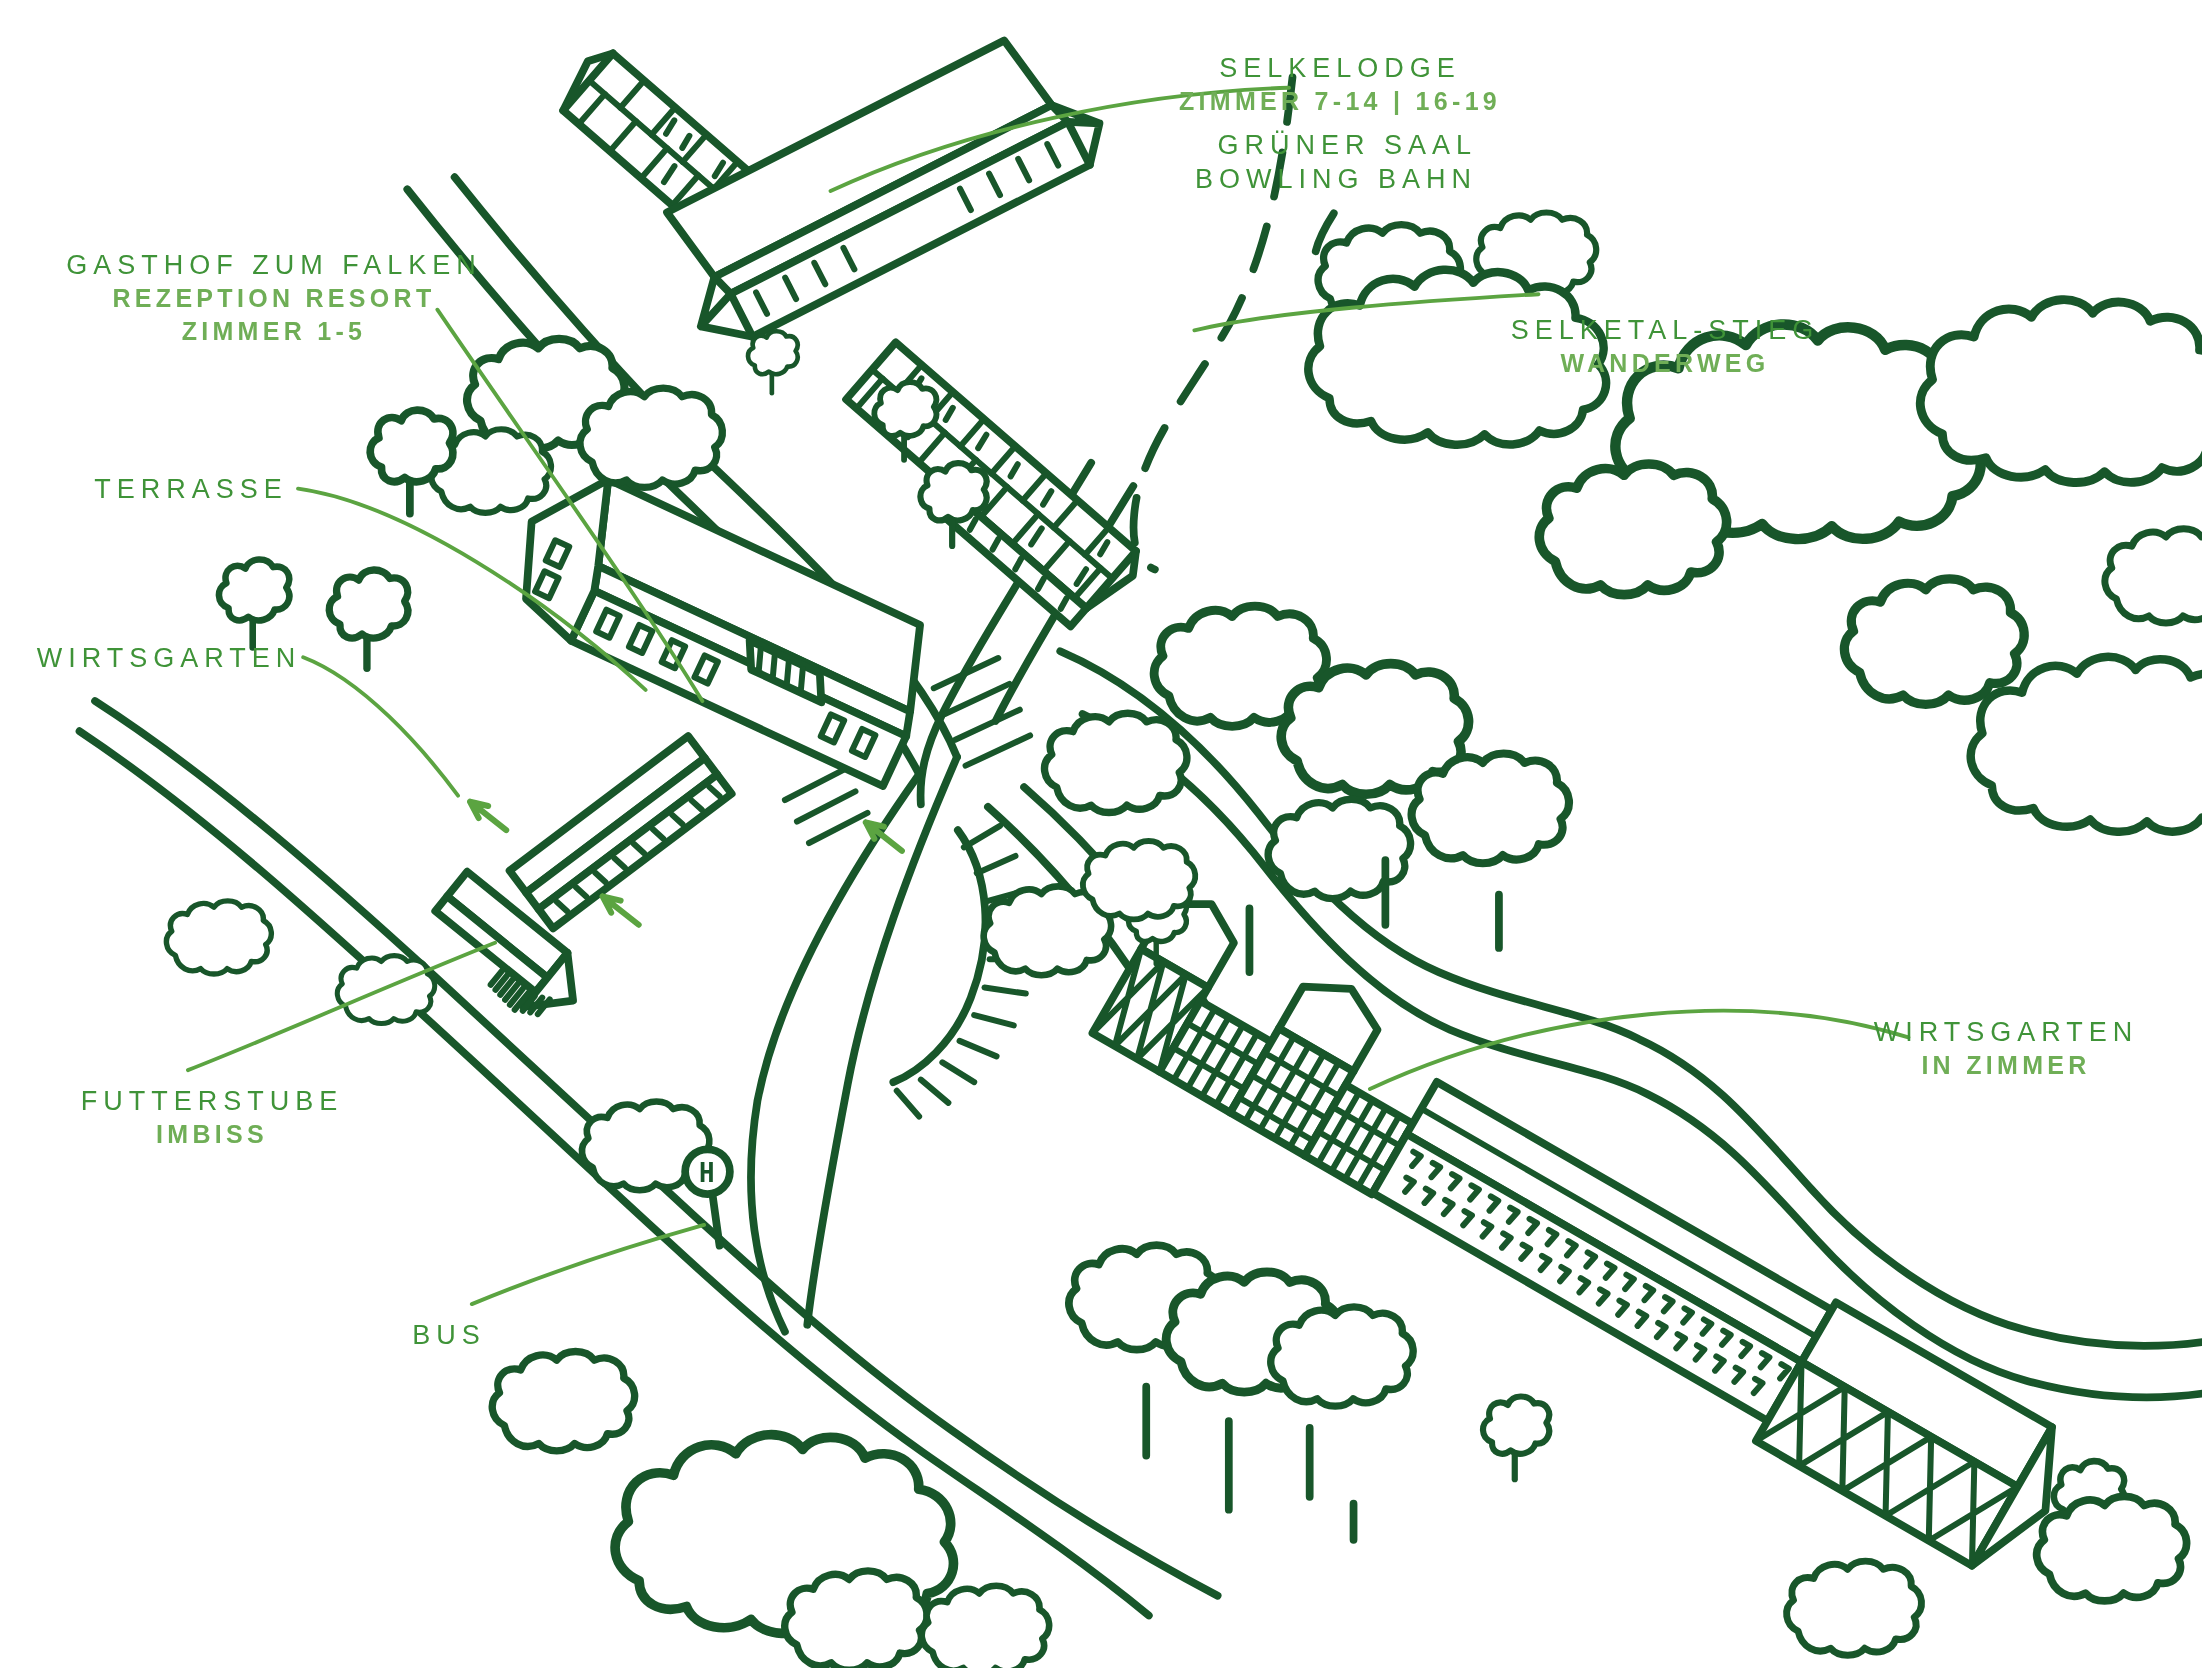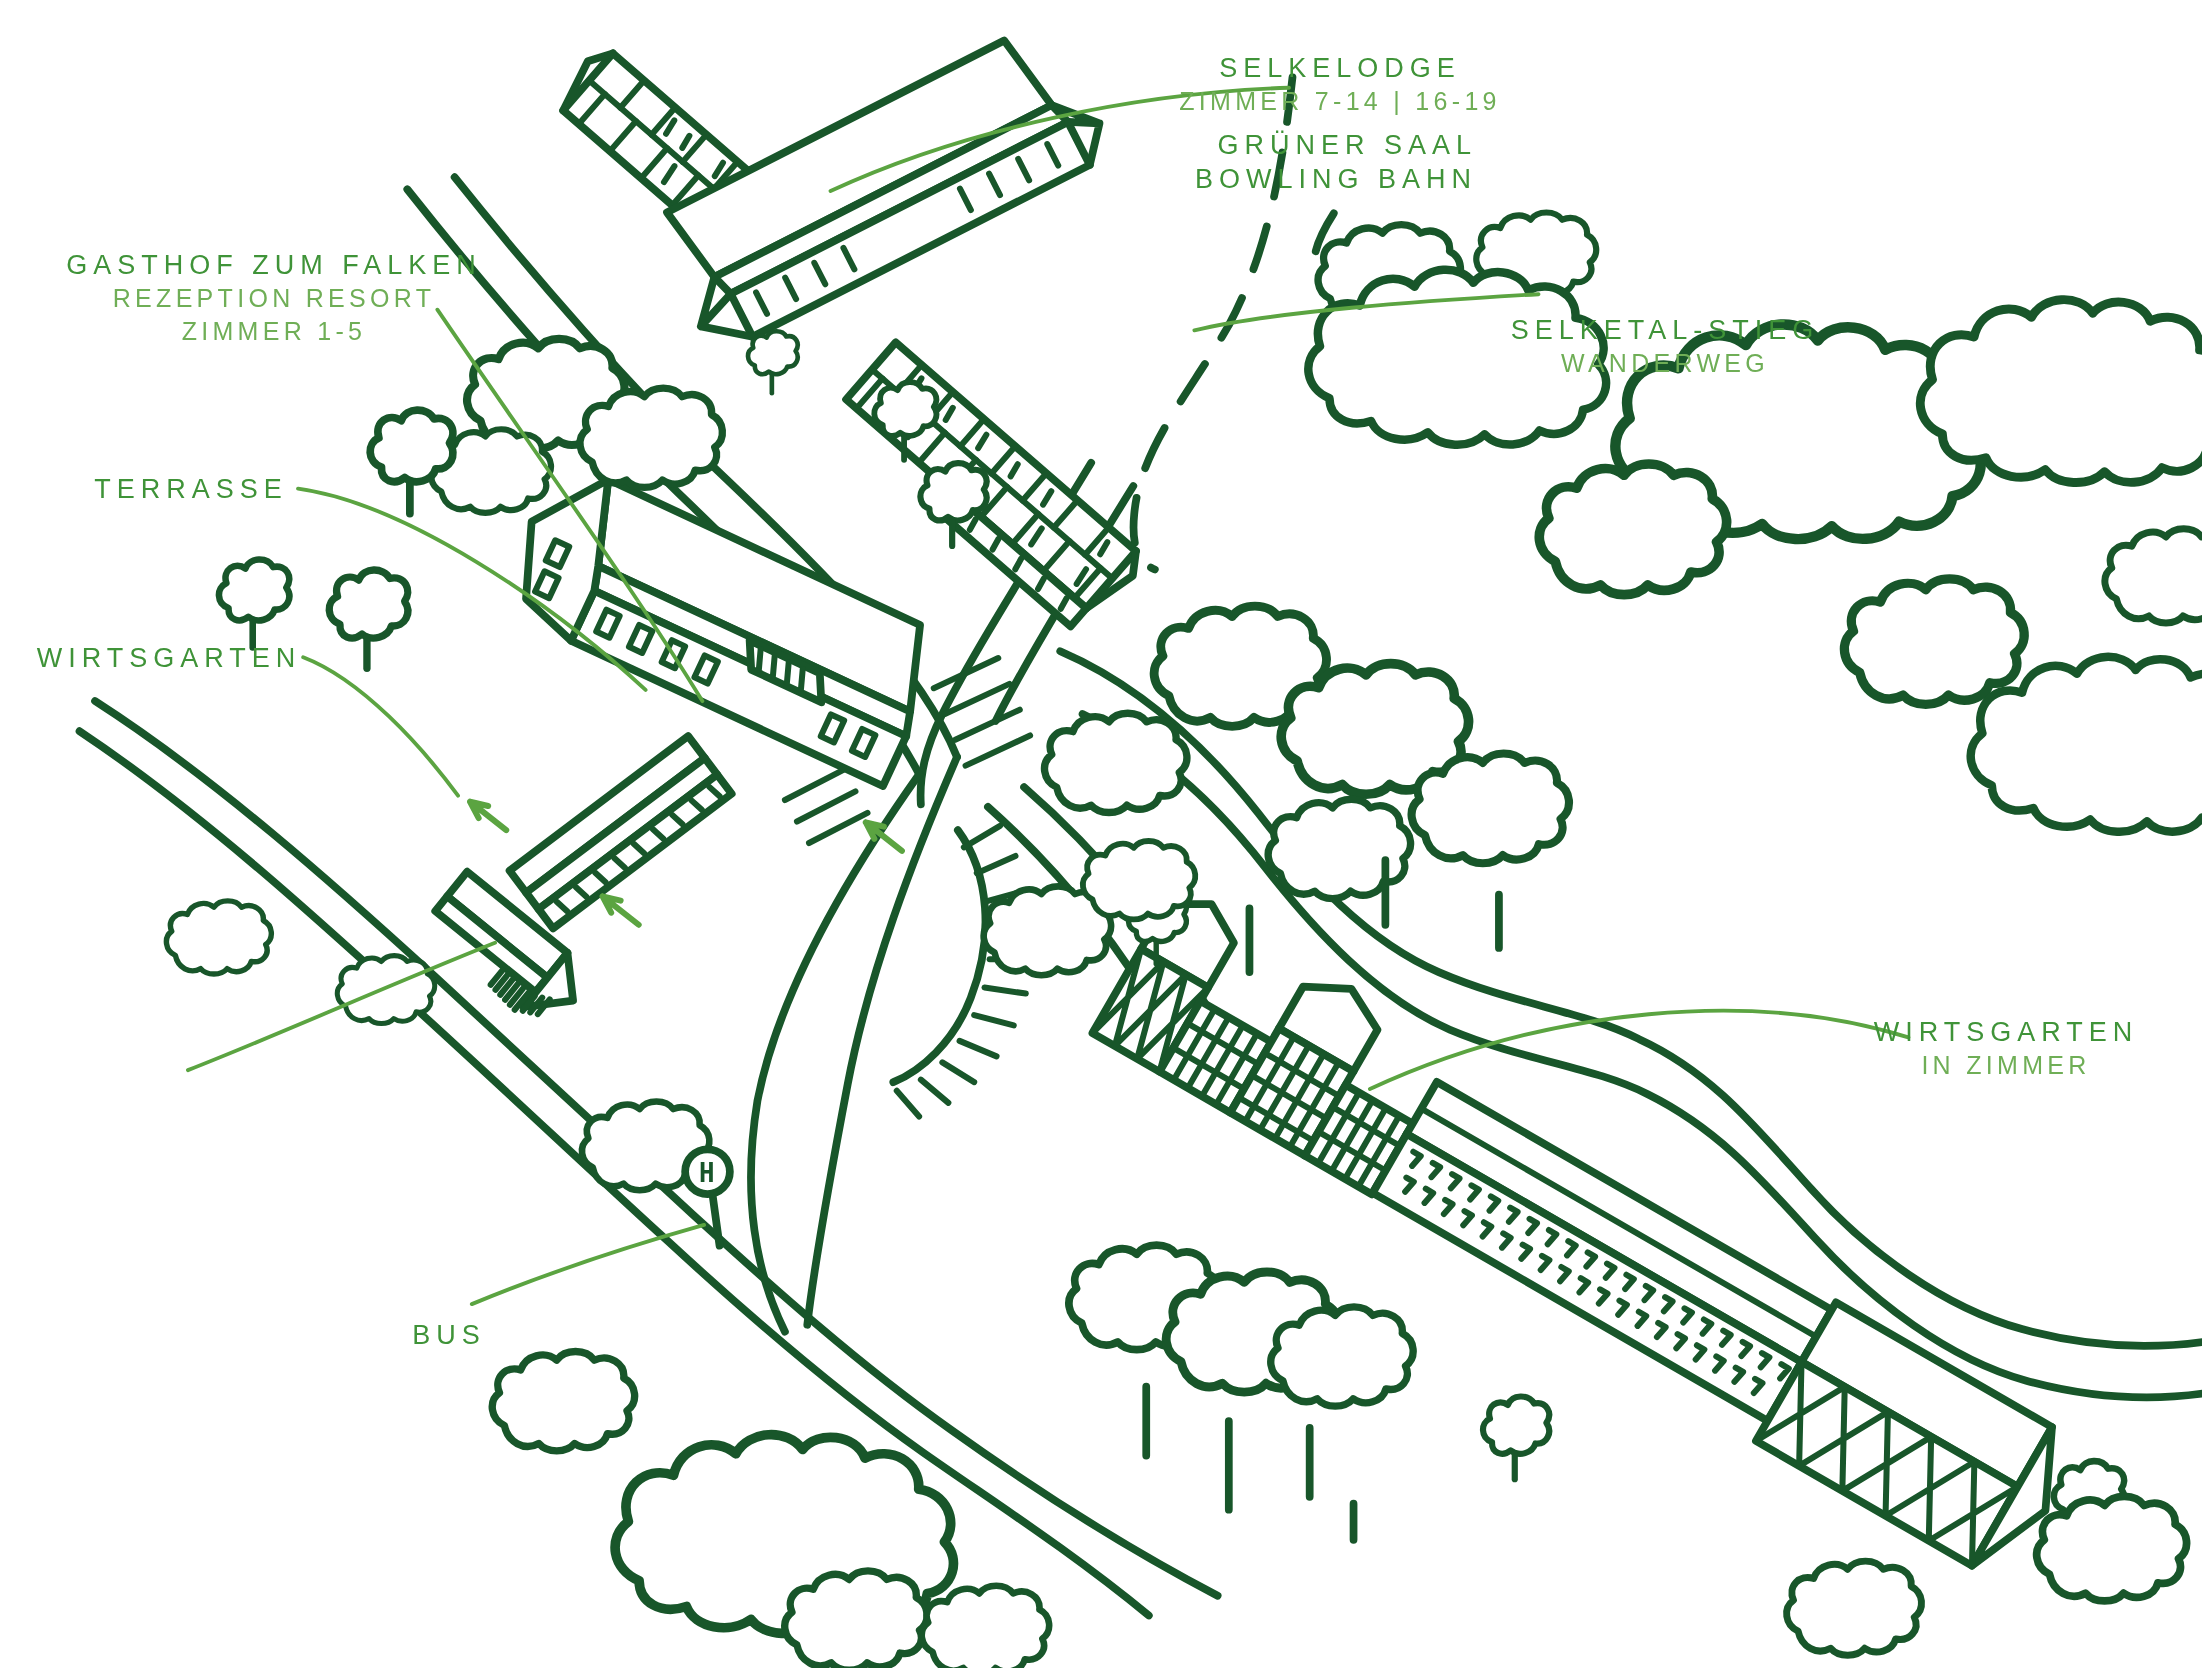--- a/index.html
+++ b/index.html
@@ -12,21 +12,21 @@
   .ink{stroke:var(--ink);fill:none;stroke-width:9;stroke-linecap:round;stroke-linejoin:round;}
   .ink2{stroke:var(--ink);fill:none;stroke-width:7;stroke-linecap:round;stroke-linejoin:round;}
   .wfill{fill:#ffffff;}
   .tree{fill:#ffffff;stroke:var(--ink);stroke-width:9;stroke-linecap:round;stroke-linejoin:round;}
   .trail{stroke:var(--ink);fill:none;stroke-width:9;stroke-linecap:round;stroke-dasharray:52 36;}
   .leader{stroke:var(--leader);fill:none;stroke-width:4.5;stroke-linecap:round;}
   .arrow{stroke:var(--leader);fill:none;stroke-width:7;stroke-linecap:round;stroke-linejoin:round;}
   .busglyph{fill:var(--ink);font-family:"DejaVu Sans Mono","Liberation Mono",monospace;font-size:30px;font-weight:bold;}
   .label{position:absolute;transform:translate(-50%,-50%);text-align:center;white-space:nowrap;}
   .label .t1{display:block;color:var(--label_strong);font-weight:normal;font-size:27px;letter-spacing:6px;line-height:34px;}
-  .label .t2{display:block;color:var(--label_light);font-weight:normal;font-size:25px;letter-spacing:4.3px;line-height:33px;}
+  .label .t2{display:block;color:var(--label_light);font-weight:bold;font-size:25px;letter-spacing:4.3px;line-height:33px;}
   .p-selkelodge{left:1340px;top:84px;}
   .p-gruener{left:1336px;top:162px;text-align:right;}
   .p-gasthof{left:274px;top:298px;}
   .p-selketal{left:1665px;top:305px;margin-top:41px;}
   .p-terrasse{left:191px;top:489px;}
   .p-wirtsgarten{left:169px;top:658px;}
   .p-futterstube{left:212px;top:1117px;}
   .p-bus{left:449px;top:1335px;text-align:right;}
   .p-selkehotel{left:2006px;top:1048px;}
 </style>
@@ -274,20 +274,24 @@
   <div class="label p-selketal">
     <span class="t1">SELKETAL-STIEG</span>
     <span class="t2">WANDERWEG</span>
   </div>
   <div class="label p-terrasse">
     <span class="t1">TERRASSE</span>
   </div>
   <div class="label p-wirtsgarten">
     <span class="t1">WIRTSGARTEN</span>
   </div>
+  <div class="label p-futterstube">
+    <span class="t1">FUTTERSTUBE</span>
+    <span class="t2">IMBISS</span>
+  </div>
   <div class="label p-bus">
     <span class="t1">BUS</span>
   </div>
   <div class="label p-selkehotel">
     <span class="t1">WIRTSGARTEN</span>
     <span class="t2">IN ZIMMER</span>
   </div>
 
 </div>
 

